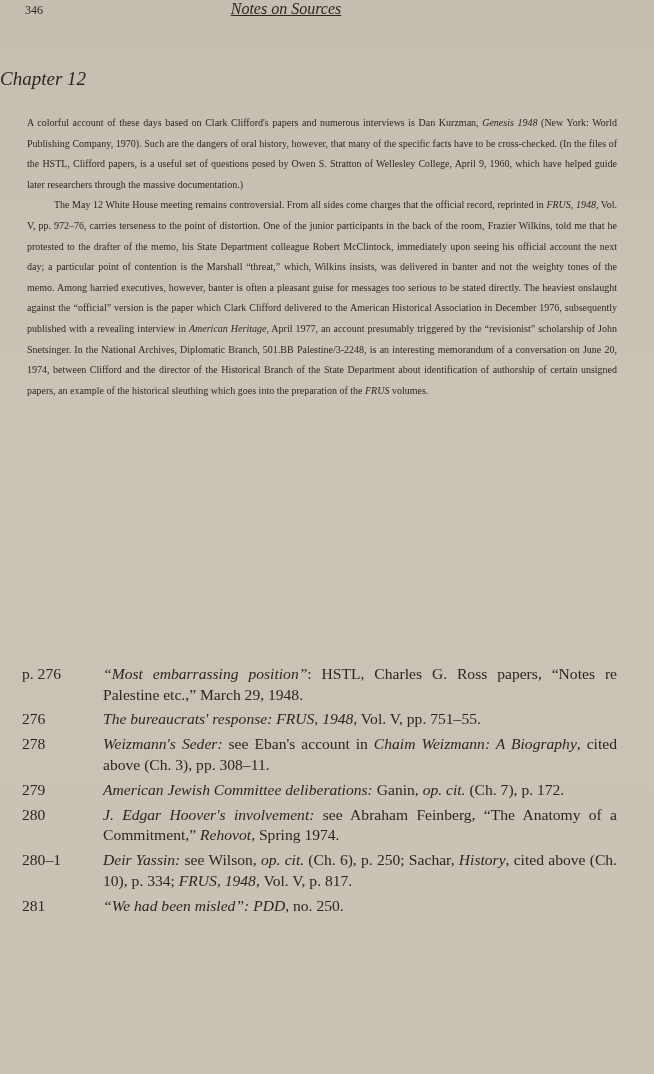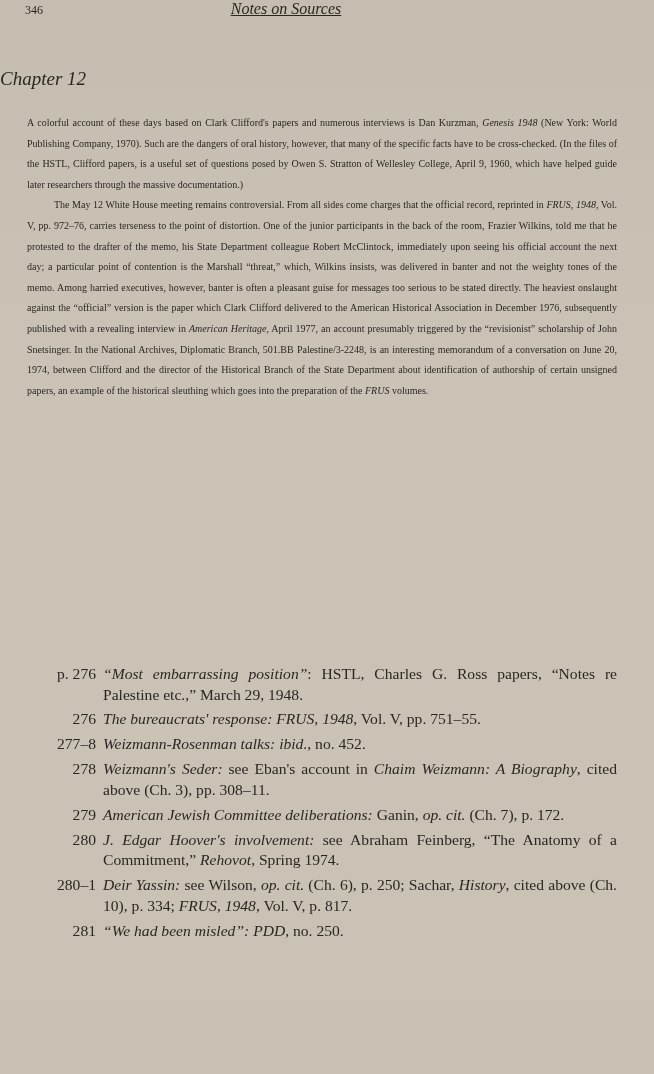--- a/index.html
+++ b/index.html
@@ -14,21 +14,21 @@
   .page { position: absolute; left: 0; top: 0; width: 654px; height: 1074px; }
   .running-head { position: absolute; top: 0; left: 0; width: 654px; height: 24px; }
   .page-number { position: absolute; left: 25px; top: 3px; font-size: 12px; }
   .running-title { position: absolute; left: 0; width: 572px; top: 0px; text-align: center; font-style: italic; font-size: 16px; text-decoration: underline; }
   .chapter-title { position: absolute; top: 68px; left: 0; width: 654px; text-align: left; font-style: italic; font-size: 19px; }
   .body { position: absolute; top: 98px; left: 27px; width: 590px; font-size: 10px; line-height: 20.6px; text-align: justify; margin-top: 15px; }
   .body p { margin: 0; }
   .body p.indent { text-indent: 27px; }
   .notes { position: absolute; top: 664px; left: 0; width: 654px; font-size: 15.6px; line-height: 20.6px; }
   .note { position: relative; margin-bottom: 4.3px; padding-left: 103px; padding-right: 37px; text-align: justify; }
-  .note .ref { position: absolute; left: 0; width: 96px; text-align: right; }
+  .note .ref { position: absolute; left: 0; width: 96px; text-align: left; padding-left: 22px; }
   .note .txt { display: block; }
   i { font-style: italic; }
 </style>
 </head>
 <body>
 
 <div class="page">
   <div class="running-head">
     <span class="page-number">346</span>
     <span class="running-title">Notes on Sources</span>
@@ -44,24 +44,20 @@
   <div class="notes" id="notes">
       <div class="note">
         <span class="ref">p. 276</span>
         <span class="txt"><i>“Most embarrassing position”</i><span>: HSTL, Charles G. Ross papers, “Notes re Palestine etc.,” March 29, 1948.</span></span>
       </div>
       <div class="note">
         <span class="ref">276</span>
         <span class="txt"><i>The bureaucrats' response: FRUS, 1948</i><span>, Vol. V, pp. 751–55.</span></span>
       </div>
       <div class="note">
-        <span class="ref">277–8</span>
-        <span class="txt"><i>Weizmann-Rosenman talks: ibid.</i><span>, no. 452.</span></span>
-      </div>
-      <div class="note">
         <span class="ref">278</span>
         <span class="txt"><i>Weizmann's Seder:</i><span> see Eban's account in </span><i>Chaim Weizmann: A Biography</i><span>, cited above (Ch. 3), pp. 308–11.</span></span>
       </div>
       <div class="note">
         <span class="ref">279</span>
         <span class="txt"><i>American Jewish Committee deliberations:</i><span> Ganin, </span><i>op. cit.</i><span> (Ch. 7), p. 172.</span></span>
       </div>
       <div class="note">
         <span class="ref">280</span>
         <span class="txt"><i>J. Edgar Hoover's involvement:</i><span> see Abraham Feinberg, “The Anatomy of a Commitment,” </span><i>Rehovot</i><span>, Spring 1974.</span></span>

